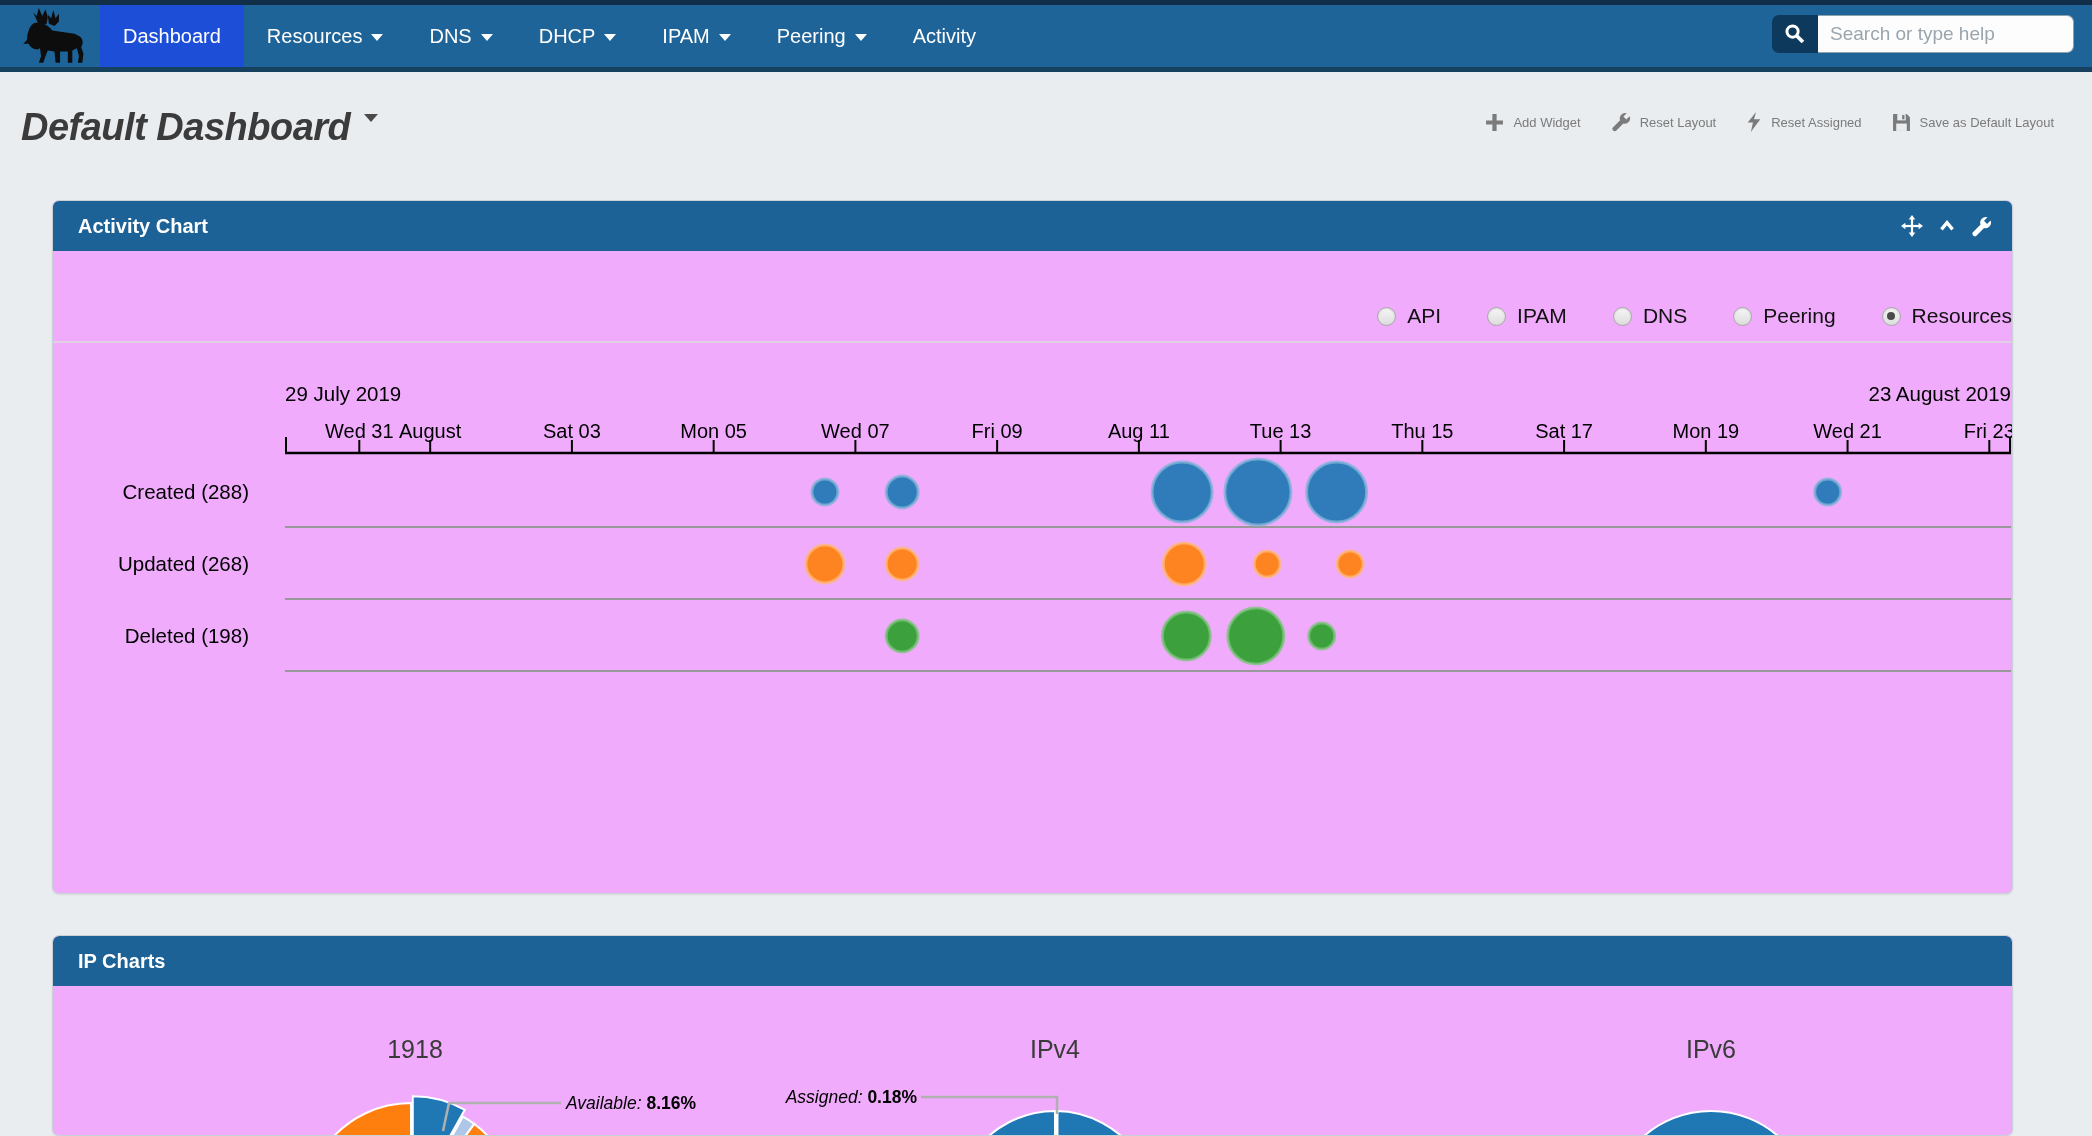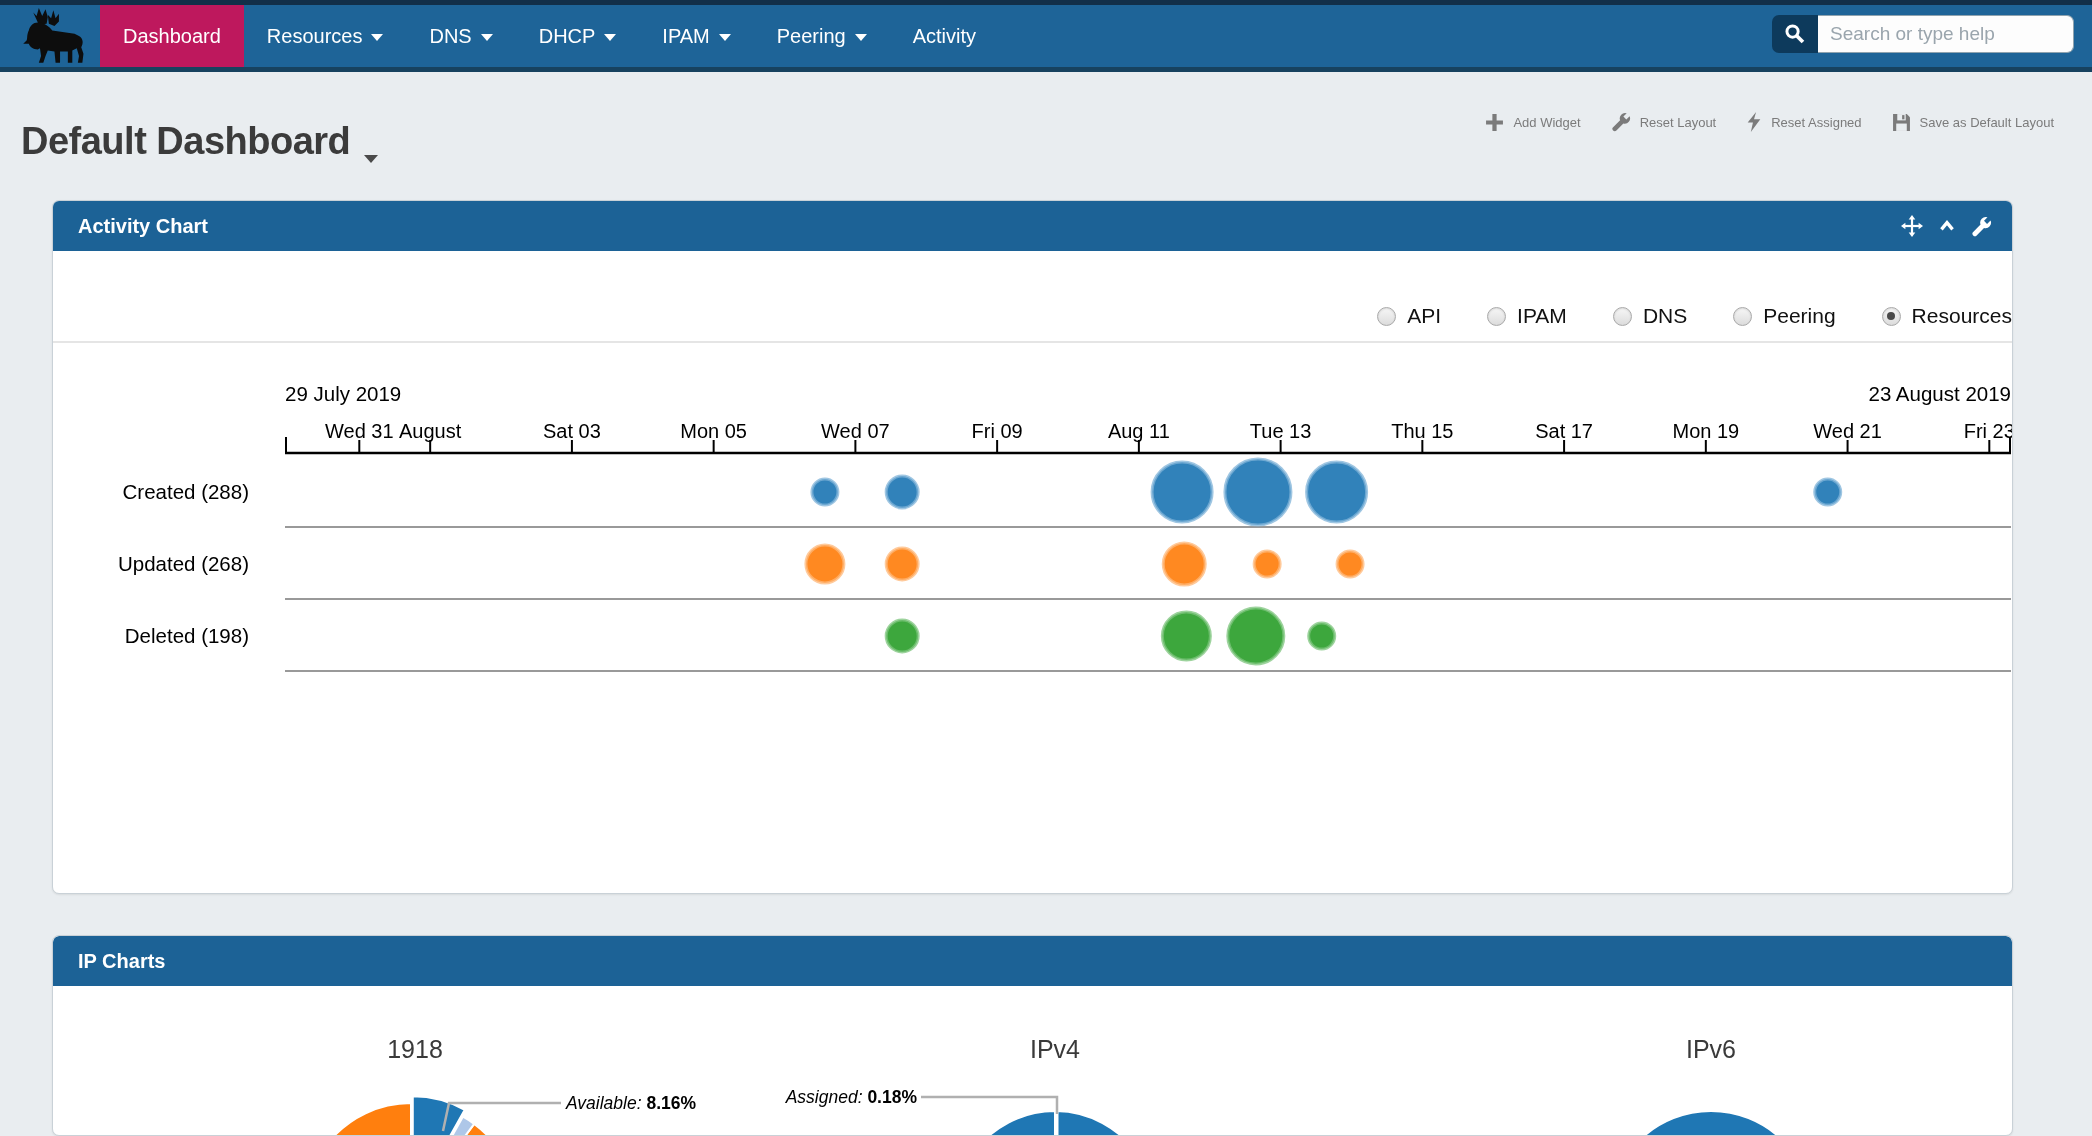--- a/index.html
+++ b/index.html
@@ -8,41 +8,41 @@
   #stage { position:relative; width:2092px; height:1136px; background:#e9edf0; overflow:hidden; }
 
   
   #navbar { position:absolute; left:0; top:0; width:2092px; height:72px; background:#1e6498; }
   #navbar .topstrip { position:absolute; left:0; top:0; right:0; height:5px; background:#122f49; }
   #navbar .botstrip { position:absolute; left:0; bottom:0; right:0; height:5px; background:#17425f; }
   #nav-left { position:absolute; left:0; top:5px; height:62px; display:flex; align-items:stretch; }
   #logo { width:100px; display:flex; align-items:center; justify-content:center; }
   .nav-item { display:flex; align-items:center; gap:9px; padding:0 23px; color:#fff;
               font-size:20px; cursor:pointer; white-space:nowrap; }
-  .nav-item.active { background:#be185d; }
+  .nav-item.active { background:#1d4ed8; }
   .caret-down { width:0; height:0; border-left:6px solid transparent; border-right:6px solid transparent;
                 border-top:7px solid #fff; margin-top:2px; }
   #search { position:absolute; right:18px; top:15px; display:flex; height:38px; }
   #search-btn { width:46px; background:#0d3a5c; border:none; border-radius:7px 0 0 7px;
                 display:flex; align-items:center; justify-content:center; cursor:pointer; }
   #search-input { width:256px; height:38px; border:1px solid #8fa3af; border-left:none;
                   border-radius:0 7px 7px 0; font-size:19px; padding:0 12px; color:#c2410c;
                   font-family:inherit; background:#fdfdfd; }
   #search-input::placeholder { color:#9aa5ad; }
 
   
-  #title-row { position:absolute; left:21px; top:120px; display:flex; align-items:flex-end; gap:14px; }
+  #title-row { position:absolute; left:21px; top:106px; display:flex; align-items:flex-start; gap:14px;font-style:italic; }
   #page-title { font-size:38px; font-weight:bold; color:#3b3b3b; letter-spacing:-0.5px; }
   #title-caret { width:0; height:0; border-left:7px solid transparent; border-right:7px solid transparent;
                  border-top:8px solid #4a4a4a; margin-top:8px; cursor:pointer; }
   #actions { position:absolute; right:38px; top:112px; display:flex; gap:30px; }
   .action-btn { display:flex; align-items:center; gap:9px; color:#7b7b7b; font-size:13px; cursor:pointer; }
 
   
-  .panel { position:absolute; left:52px; width:1961px; background:#ffffff;
+  .panel { position:absolute; left:52px; width:1961px; background:#f0abfc;
            border:1px solid #c9d1d7; border-radius:7px; box-shadow:0 1px 2px rgba(0,0,0,.08); }
   .panel-header { height:50px; background:#1c6296; border-radius:6px 6px 0 0; position:relative;
                   display:flex; align-items:center; }
   .panel-title { color:#fff; font-size:20px; font-weight:bold; padding-left:25px; }
   .panel-tools { position:absolute; right:20px; top:0; height:50px; display:flex; align-items:center; gap:14px; }
   .panel-tools .tool { cursor:pointer; display:flex; align-items:center; }
   #activity-panel { top:200px; height:694px; }
   #activity-body { position:relative; height:643px; }
   #ip-panel { top:935px; height:201px; overflow:hidden; }
   #ip-body { position:relative; height:150px; overflow:hidden; }

